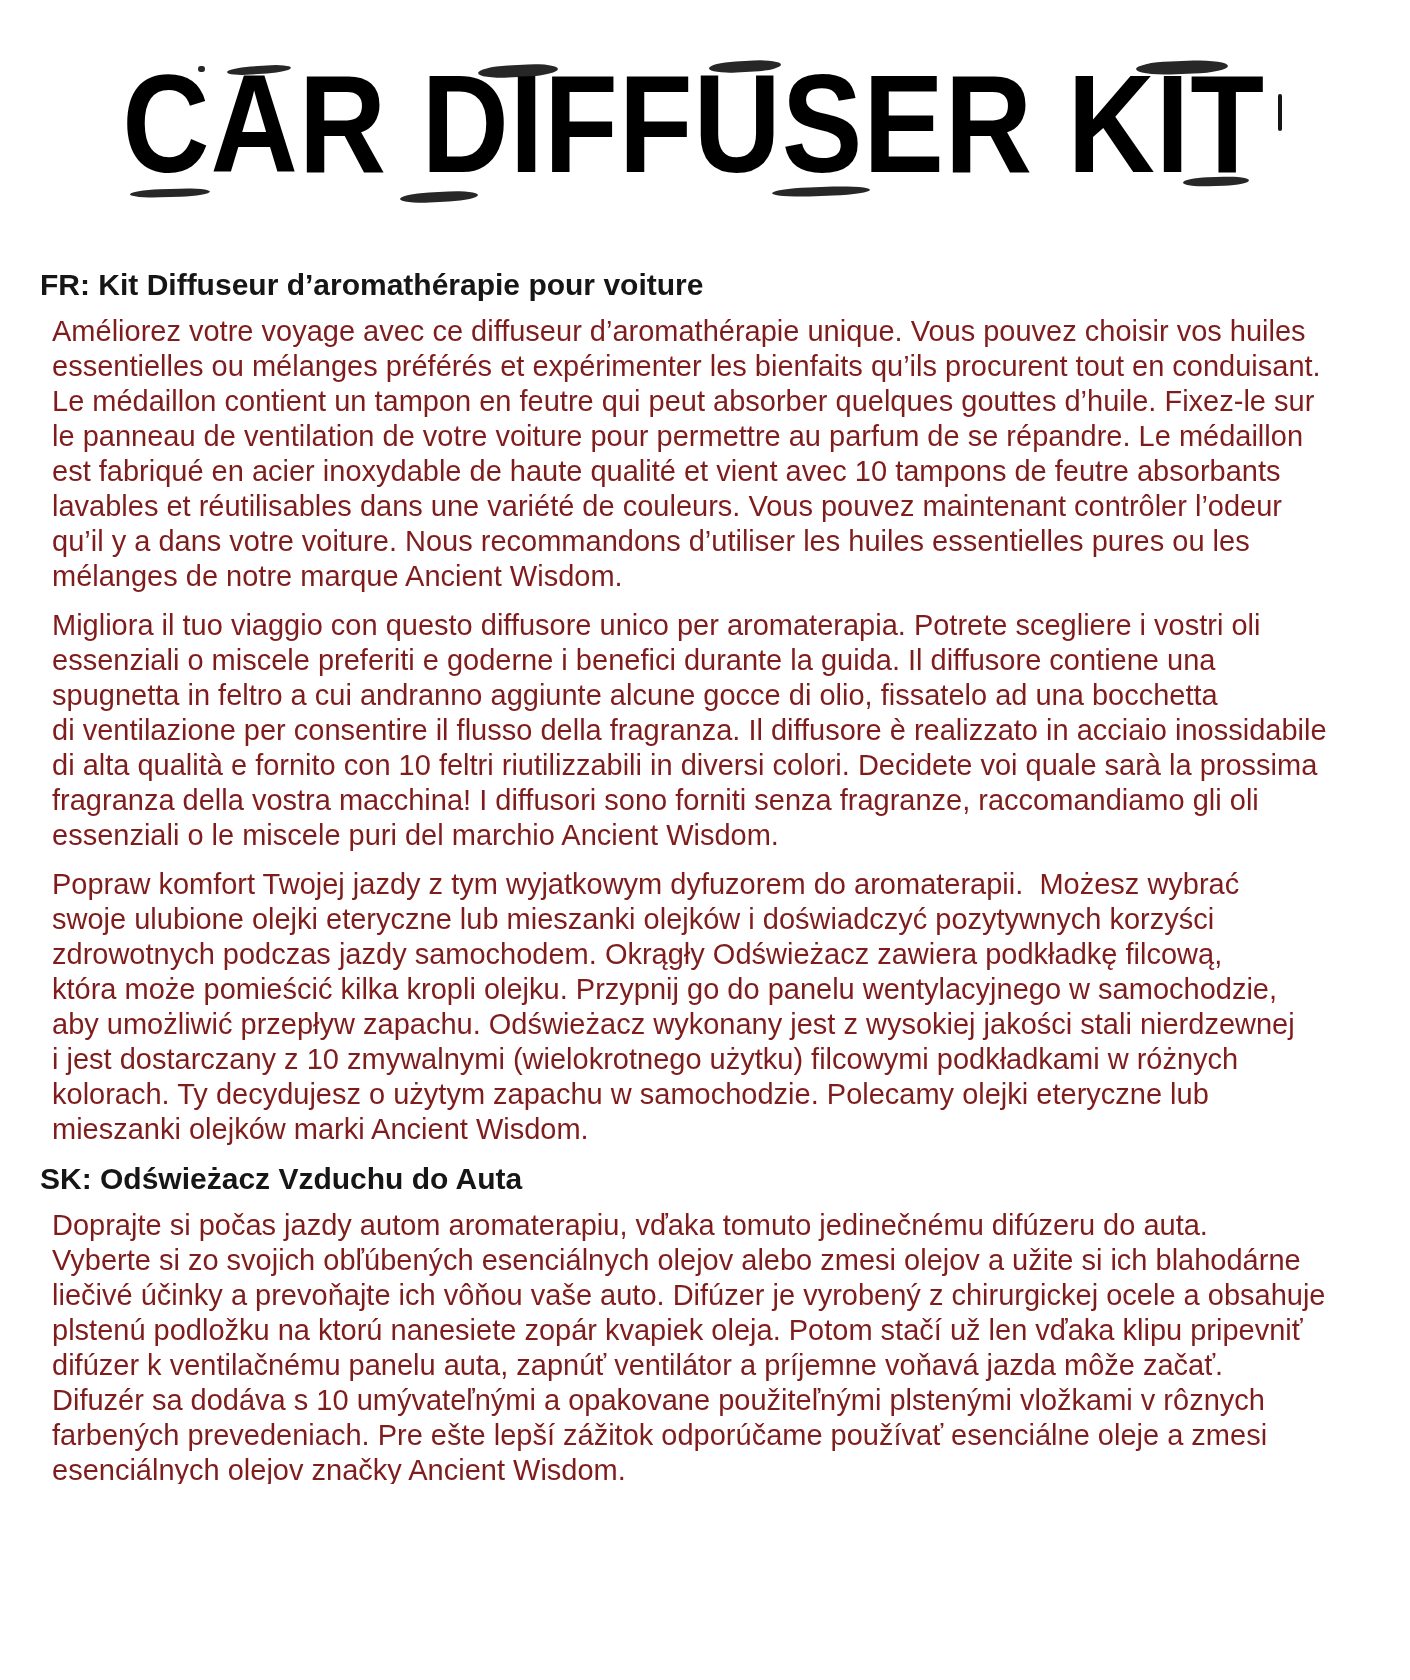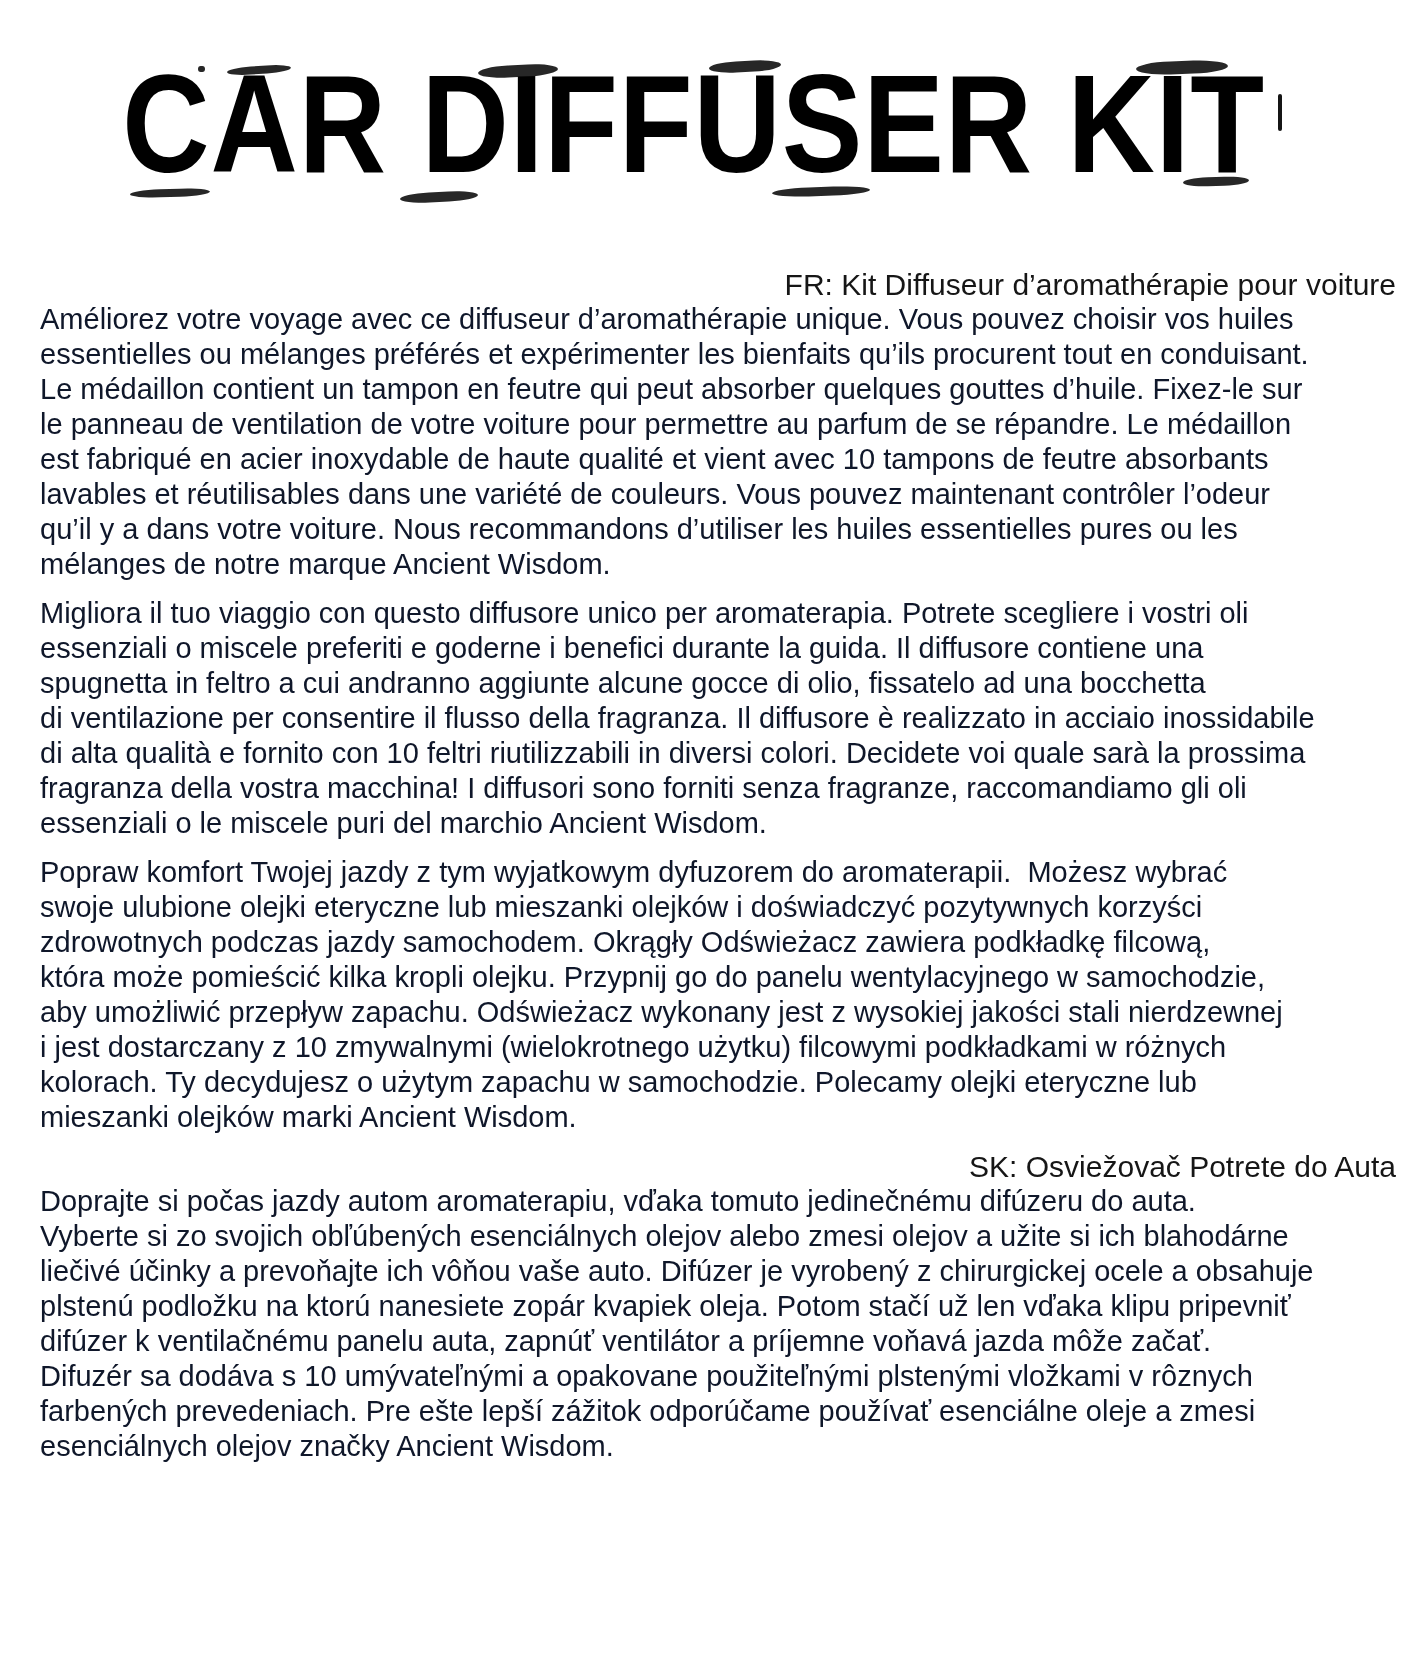--- a/index.html
+++ b/index.html
@@ -66,31 +66,30 @@
     position: absolute;
     top: 267px;
     left: 40px;
     right: 14px;
   }
   section.lang + section.lang { margin-top: 14px; }
   h2.lang-heading {
     margin: 0;
     font-size: 30px;
     line-height: 35px;
-    font-weight: 400;
+    font-weight: 700;
     color: #161616;
     white-space: pre;
-    text-align: right;
   }
   p.lang-body {
-    margin: 0;
+    margin: 12px;
     font-size: 29px;
     line-height: 35px;
     font-weight: 400;
-    color: #0f172a;
+    color: #7f1d1d;
     white-space: pre;
   }
 </style>
 </head>
 <body>
 
 <div class="page">
 
   <div class="title-band">
     <h1 class="doc-title">CAR DIFFUSER KIT</h1>
@@ -136,21 +135,21 @@
 swoje ulubione olejki eteryczne lub mieszanki olejków i doświadczyć pozytywnych korzyści
 zdrowotnych podczas jazdy samochodem. Okrągły Odświeżacz zawiera podkładkę filcową,
 która może pomieścić kilka kropli olejku. Przypnij go do panelu wentylacyjnego w samochodzie,
 aby umożliwić przepływ zapachu. Odświeżacz wykonany jest z wysokiej jakości stali nierdzewnej
 i jest dostarczany z 10 zmywalnymi (wielokrotnego użytku) filcowymi podkładkami w różnych
 kolorach. Ty decydujesz o użytym zapachu w samochodzie. Polecamy olejki eteryczne lub
 mieszanki olejków marki Ancient Wisdom.</p>
     </section>
 
     <section class="lang">
-      <h2 class="lang-heading">SK: Osviežovač Potrete do Auta</h2>
+      <h2 class="lang-heading">SK: Odświeżacz Vzduchu do Auta</h2>
       <p class="lang-body">Doprajte si počas jazdy autom aromaterapiu, vďaka tomuto jedinečnému difúzeru do auta.
 Vyberte si zo svojich obľúbených esenciálnych olejov alebo zmesi olejov a užite si ich blahodárne
 liečivé účinky a prevoňajte ich vôňou vaše auto. Difúzer je vyrobený z chirurgickej ocele a obsahuje
 plstenú podložku na ktorú nanesiete zopár kvapiek oleja. Potom stačí už len vďaka klipu pripevniť
 difúzer k ventilačnému panelu auta, zapnúť ventilátor a príjemne voňavá jazda môže začať.
 Difuzér sa dodáva s 10 umývateľnými a opakovane použiteľnými plstenými vložkami v rôznych
 farbených prevedeniach. Pre ešte lepší zážitok odporúčame používať esenciálne oleje a zmesi
 esenciálnych olejov značky Ancient Wisdom.</p>
     </section>
 

